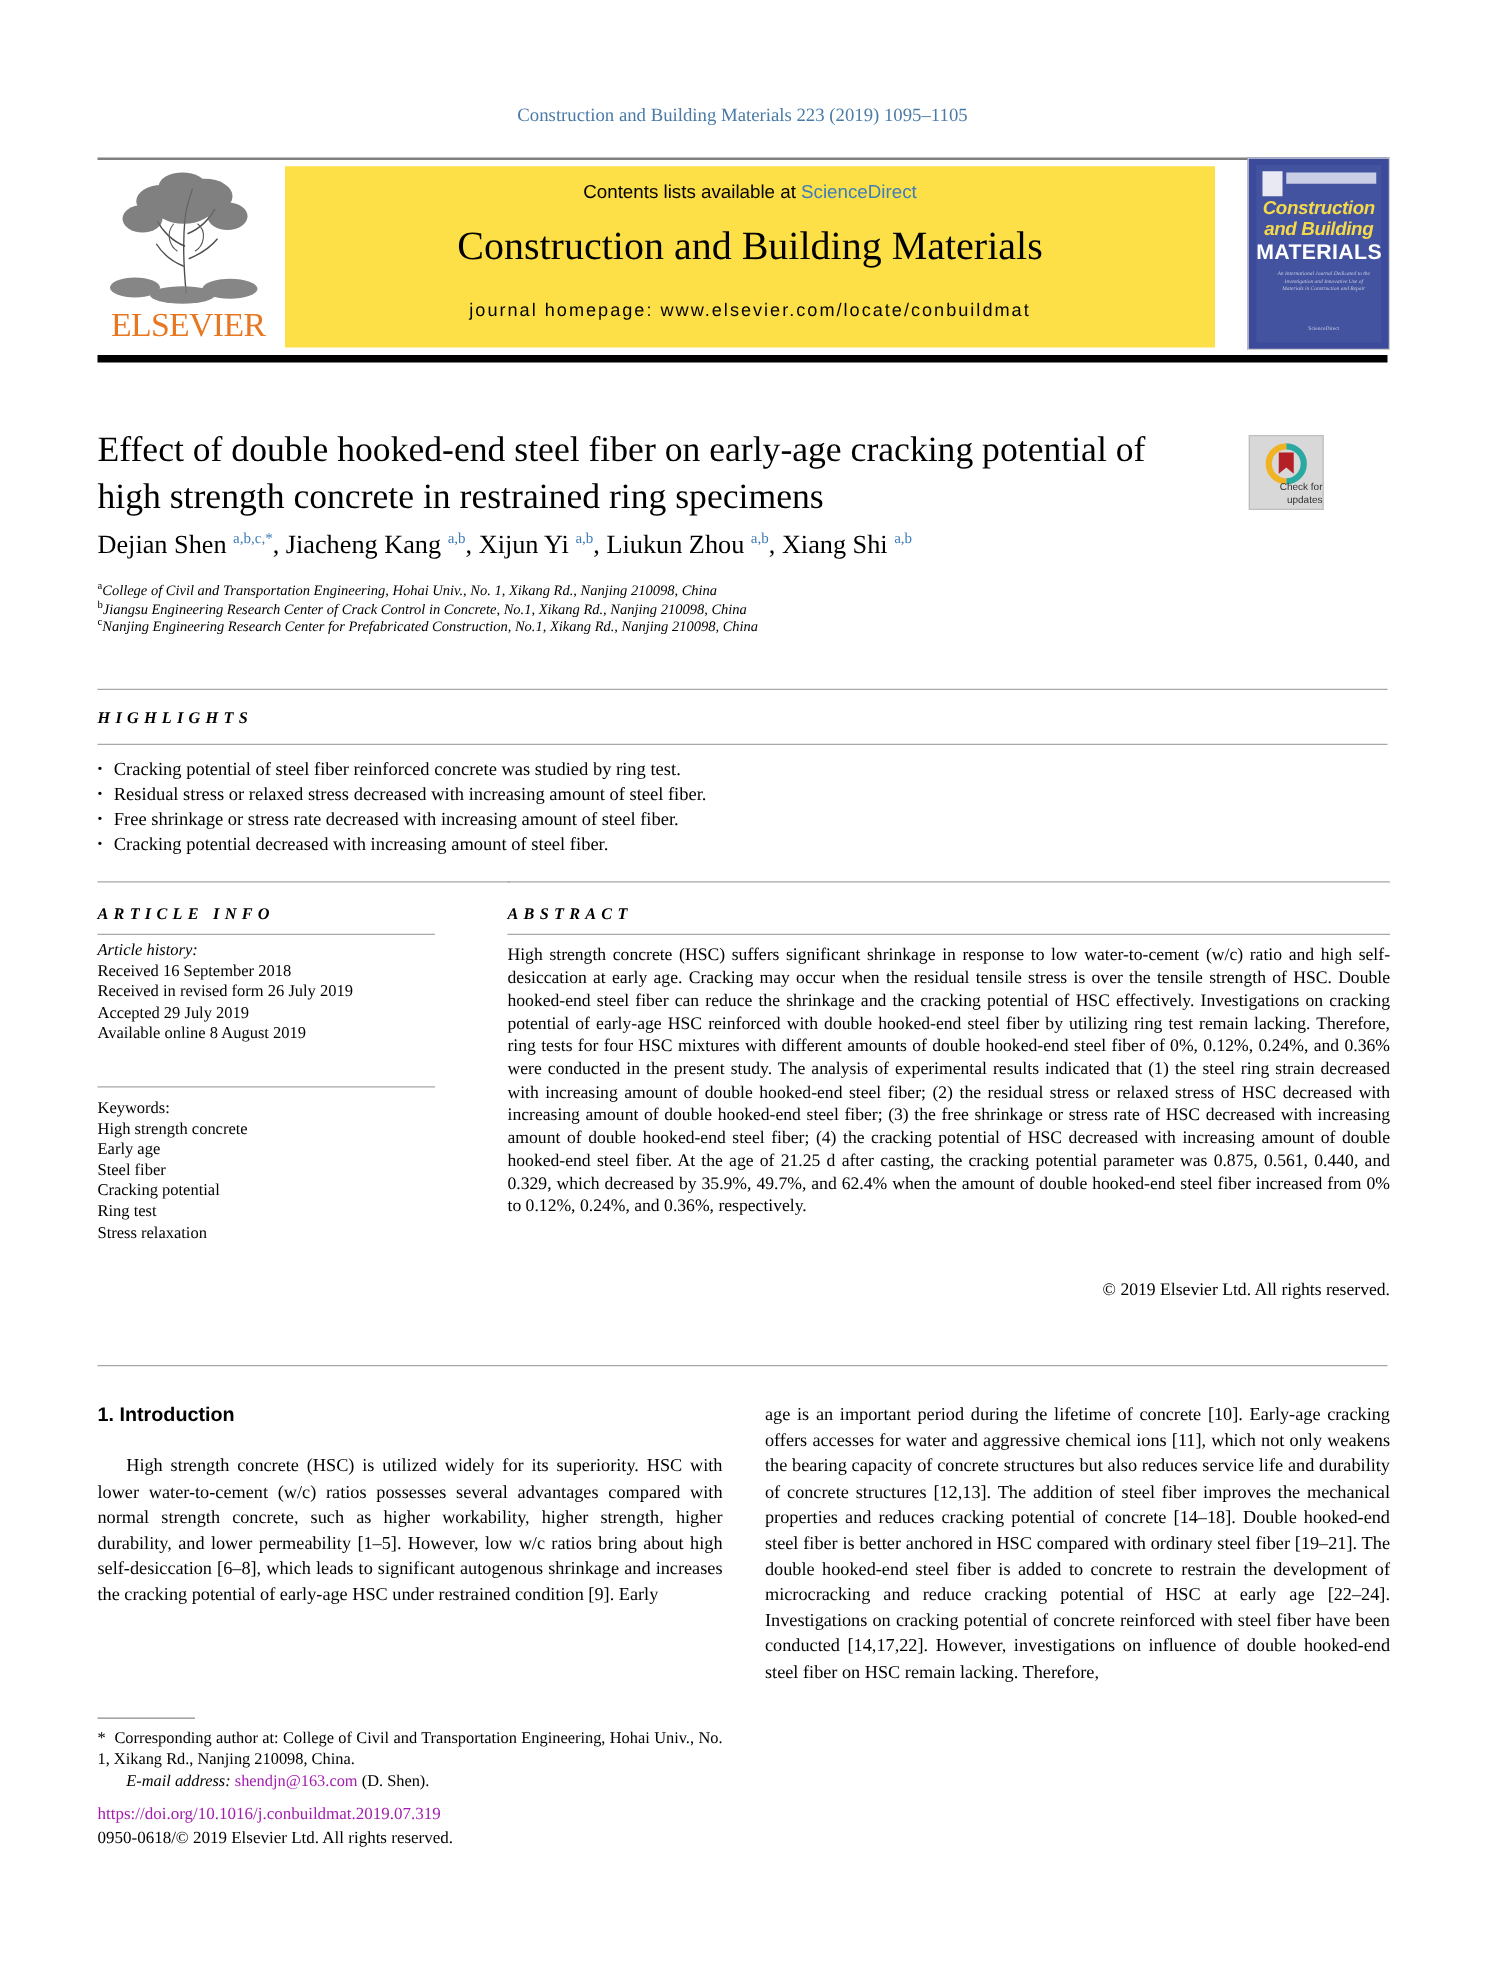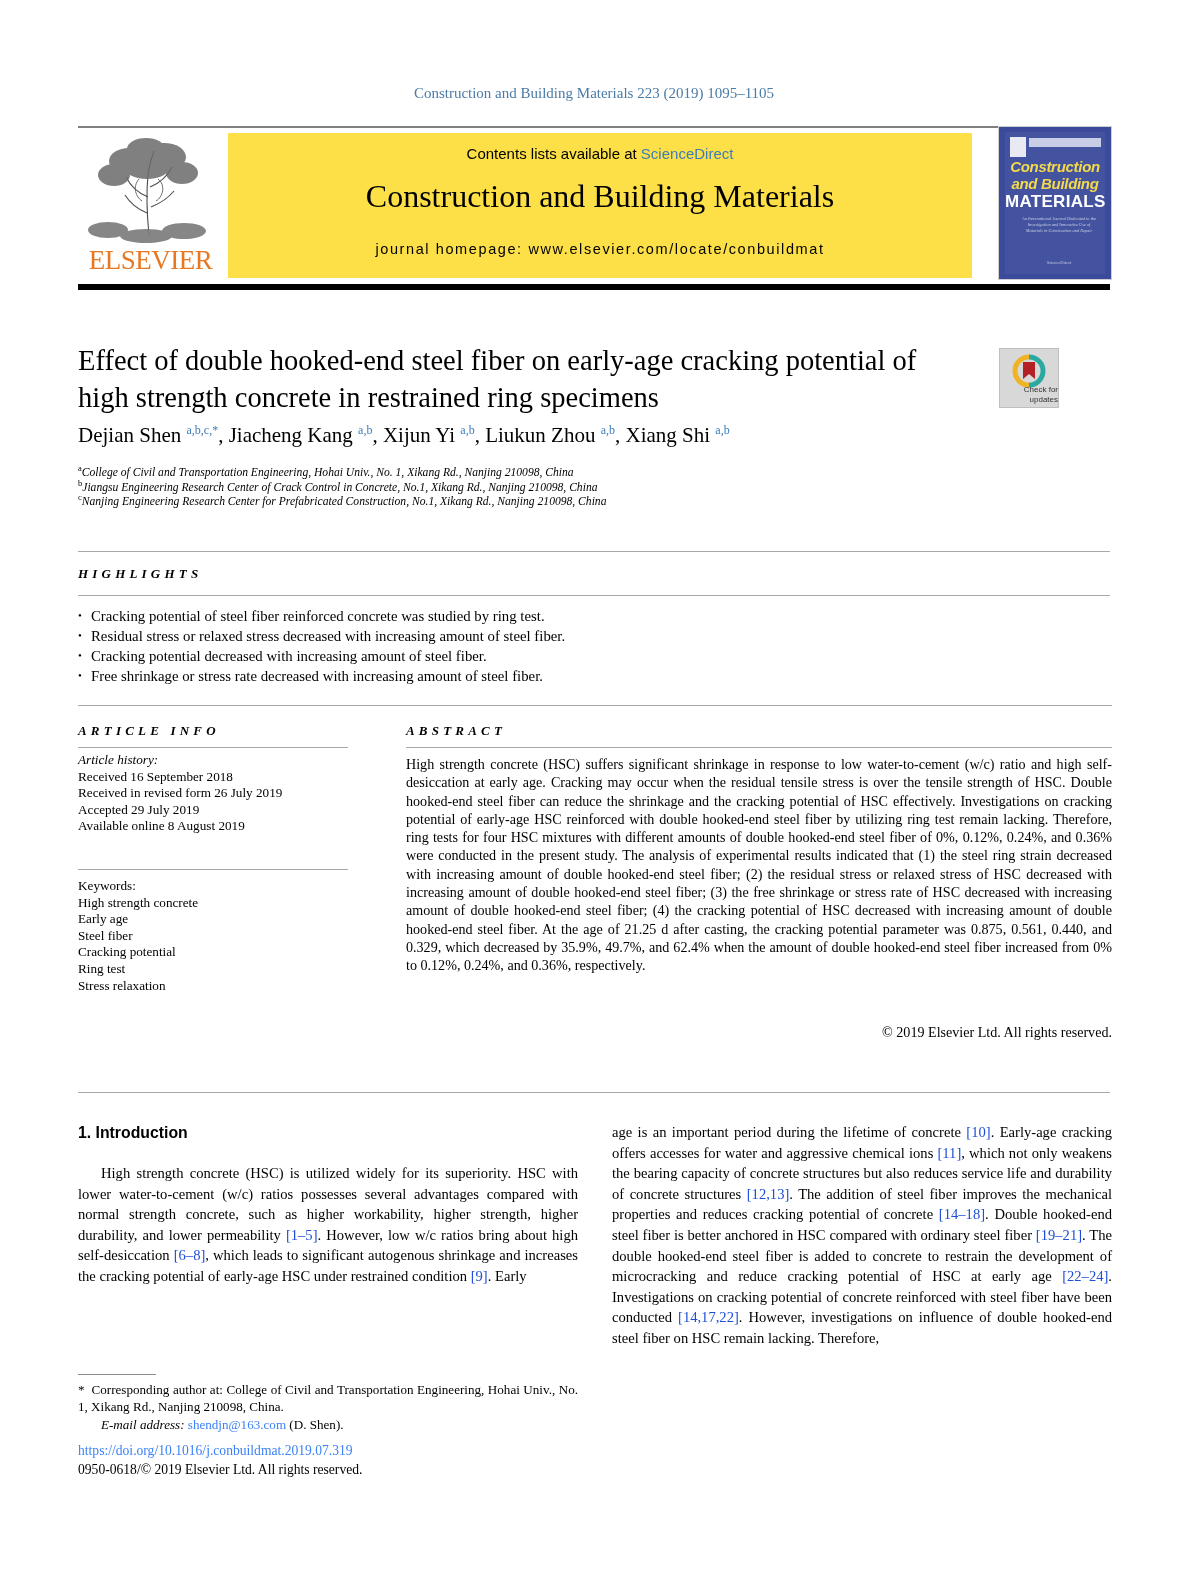--- a/index.html
+++ b/index.html
@@ -332,22 +332,22 @@
   .col {
     position: absolute;
     font-size: 14.6px;
     line-height: 20.6px;
     text-align: justify;
     font-family: "Liberation Serif", serif;
   }
   .col p { margin: 0; text-indent: 23px; }
   .col-left  { left: 78px;  top: 1163px; width: 500px; }
   .col-right { left: 612px; top: 1122px; width: 500px; }
-  .ref { color: #1d4ed8; }
-  .lnk { color: #3b82f6; }
+  .ref { color: #000000; }
+  .lnk { color: #a21caf; }
 
   
   .footnote-rule {
     position: absolute;
     left: 78px; top: 1374px;
     width: 78px;
     height: 1px;
     background: #8c8c8c;
   }
   .footnote {
@@ -450,22 +450,22 @@
       <div><sup>c</sup>Nanjing Engineering Research Center for Prefabricated Construction, No.1, Xikang Rd., Nanjing 210098, China</div>
     </div>
 
   <div class="rule" style="left:78px; top:551px; width:1032px;"></div>
 
   <div class="sec-label" style="left:78px; top:566px;">HIGHLIGHTS</div>
   <div class="rule" style="left:78px; top:595px; width:1032px;"></div>
   <div class="highlights-list">
       <div class="hl-item">Cracking potential of steel fiber reinforced concrete was studied by ring test.</div>
       <div class="hl-item">Residual stress or relaxed stress decreased with increasing amount of steel fiber.</div>
+      <div class="hl-item">Free shrinkage or stress rate decreased with increasing amount of steel fiber.</div>
       <div class="hl-item">Cracking potential decreased with increasing amount of steel fiber.</div>
-      <div class="hl-item">Free shrinkage or stress rate decreased with increasing amount of steel fiber.</div>
     </div>
 
   <div class="rule" style="left:78px; top:705px; width:330px;"></div>
   <div class="rule" style="left:406px; top:705px; width:706px;"></div>
 
   <div class="sec-label" style="left:78px; top:723px;">ARTICLE INFO</div>
   <div class="rule" style="left:78px; top:747px; width:270px;"></div>
   <div class="art-info">
       <div class="it">Article history:</div>
       <div>Received 16 September 2018</div>

